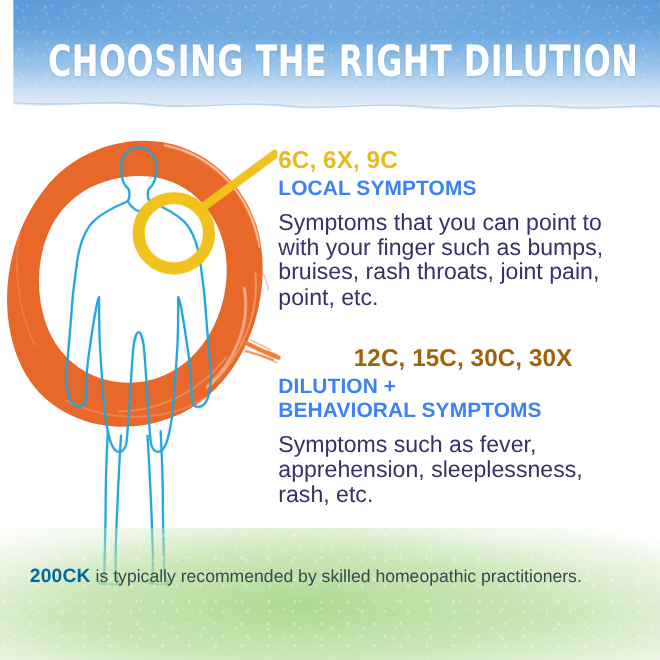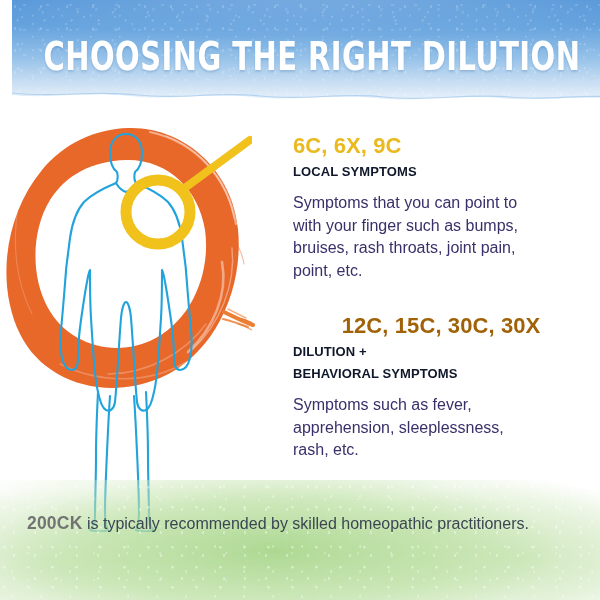--- a/index.html
+++ b/index.html
@@ -32,49 +32,49 @@
     letter-spacing:.5px;text-transform:uppercase;
     transform:scaleX(.92) scaleY(1.12);transform-origin:50% 50%;
     text-shadow:0 1px 2px rgba(40,90,150,.20);}
 
   
   .illus{position:absolute;left:0;top:112px;width:252px;height:420px;}
   .illus svg{display:block;}
 
   
   .content{position:absolute;left:253px;top:133px;width:336px;}
-  .block{position:relative;margin-left:40px;}
+  .block{position:relative;}
   .block + .block{margin-top:31px;}
   .dose{font-size:22px;line-height:25px;font-weight:700;letter-spacing:.1px;
         font-family:"Liberation Sans",sans-serif;margin:0 0 3px 0;}
   .dose-yellow{color:#e9b91f;}
   .dose-orange{color:#a16207;text-align:center;}
-  .kicker{color:#0f172a;font-size:13px;line-height:22px;font-weight:700;letter-spacing:.1px;margin:0;}
-  .para{color:#39306a;font-size:16px;line-height:22.5px;font-weight:400;margin:9px 0 0 0;}
+  .kicker{color:#3b82f6;font-size:19px;line-height:22px;font-weight:700;letter-spacing:.1px;margin:0;}
+  .para{color:#39306a;font-size:21px;line-height:22.5px;font-weight:400;margin:9px 0 0 0;}
   .para span{display:block;}
 
   
   .footer{position:absolute;left:0;bottom:0;width:600px;height:120px;overflow:hidden;}
   .footer-wash{position:absolute;left:-10px;right:-10px;top:0;bottom:-16px;
     background:
       radial-gradient(66% 86% at 46% 52%, rgba(166,213,136,.92) 0%, rgba(186,223,160,.70) 44%, rgba(214,235,198,.38) 70%, rgba(255,255,255,0) 92%),
       radial-gradient(42% 70% at 86% 58%, rgba(178,218,150,.62) 0%, rgba(255,255,255,0) 80%),
       radial-gradient(40% 66% at 10% 62%, rgba(182,220,156,.55) 0%, rgba(255,255,255,0) 82%);
   }
   .footer-speck{position:absolute;inset:0;opacity:.5;
     background-image:
       radial-gradient(circle at 18% 36%, rgba(255,255,255,.75) 0 1.3px, transparent 1.5px),
       radial-gradient(circle at 42% 66%, rgba(255,255,255,.65) 0 1.1px, transparent 1.3px),
       radial-gradient(circle at 67% 28%, rgba(255,255,255,.70) 0 1.2px, transparent 1.4px),
       radial-gradient(circle at 85% 72%, rgba(255,255,255,.60) 0 1.0px, transparent 1.2px);
     background-size:24px 20px,29px 25px,21px 23px,33px 27px;
   }
   .footnote{position:absolute;left:27px;top:33px;width:552px;
     font-size:16px;line-height:20px;color:#3c4653;font-weight:400;white-space:nowrap;}
-  .footnote b{color:#737373;font-weight:700;font-size:17.5px;letter-spacing:.2px;}
+  .footnote b{color:#0369a1;font-weight:700;font-size:17.5px;letter-spacing:.2px;}
 </style>
 </head>
 <body>
 
 <div class="poster">
 
   <div class="header">
     <div class="header-wash"></div>
     <div class="header-speck"></div>
     <svg class="header-edge" viewBox="0 0 600 26" preserveAspectRatio="none">

